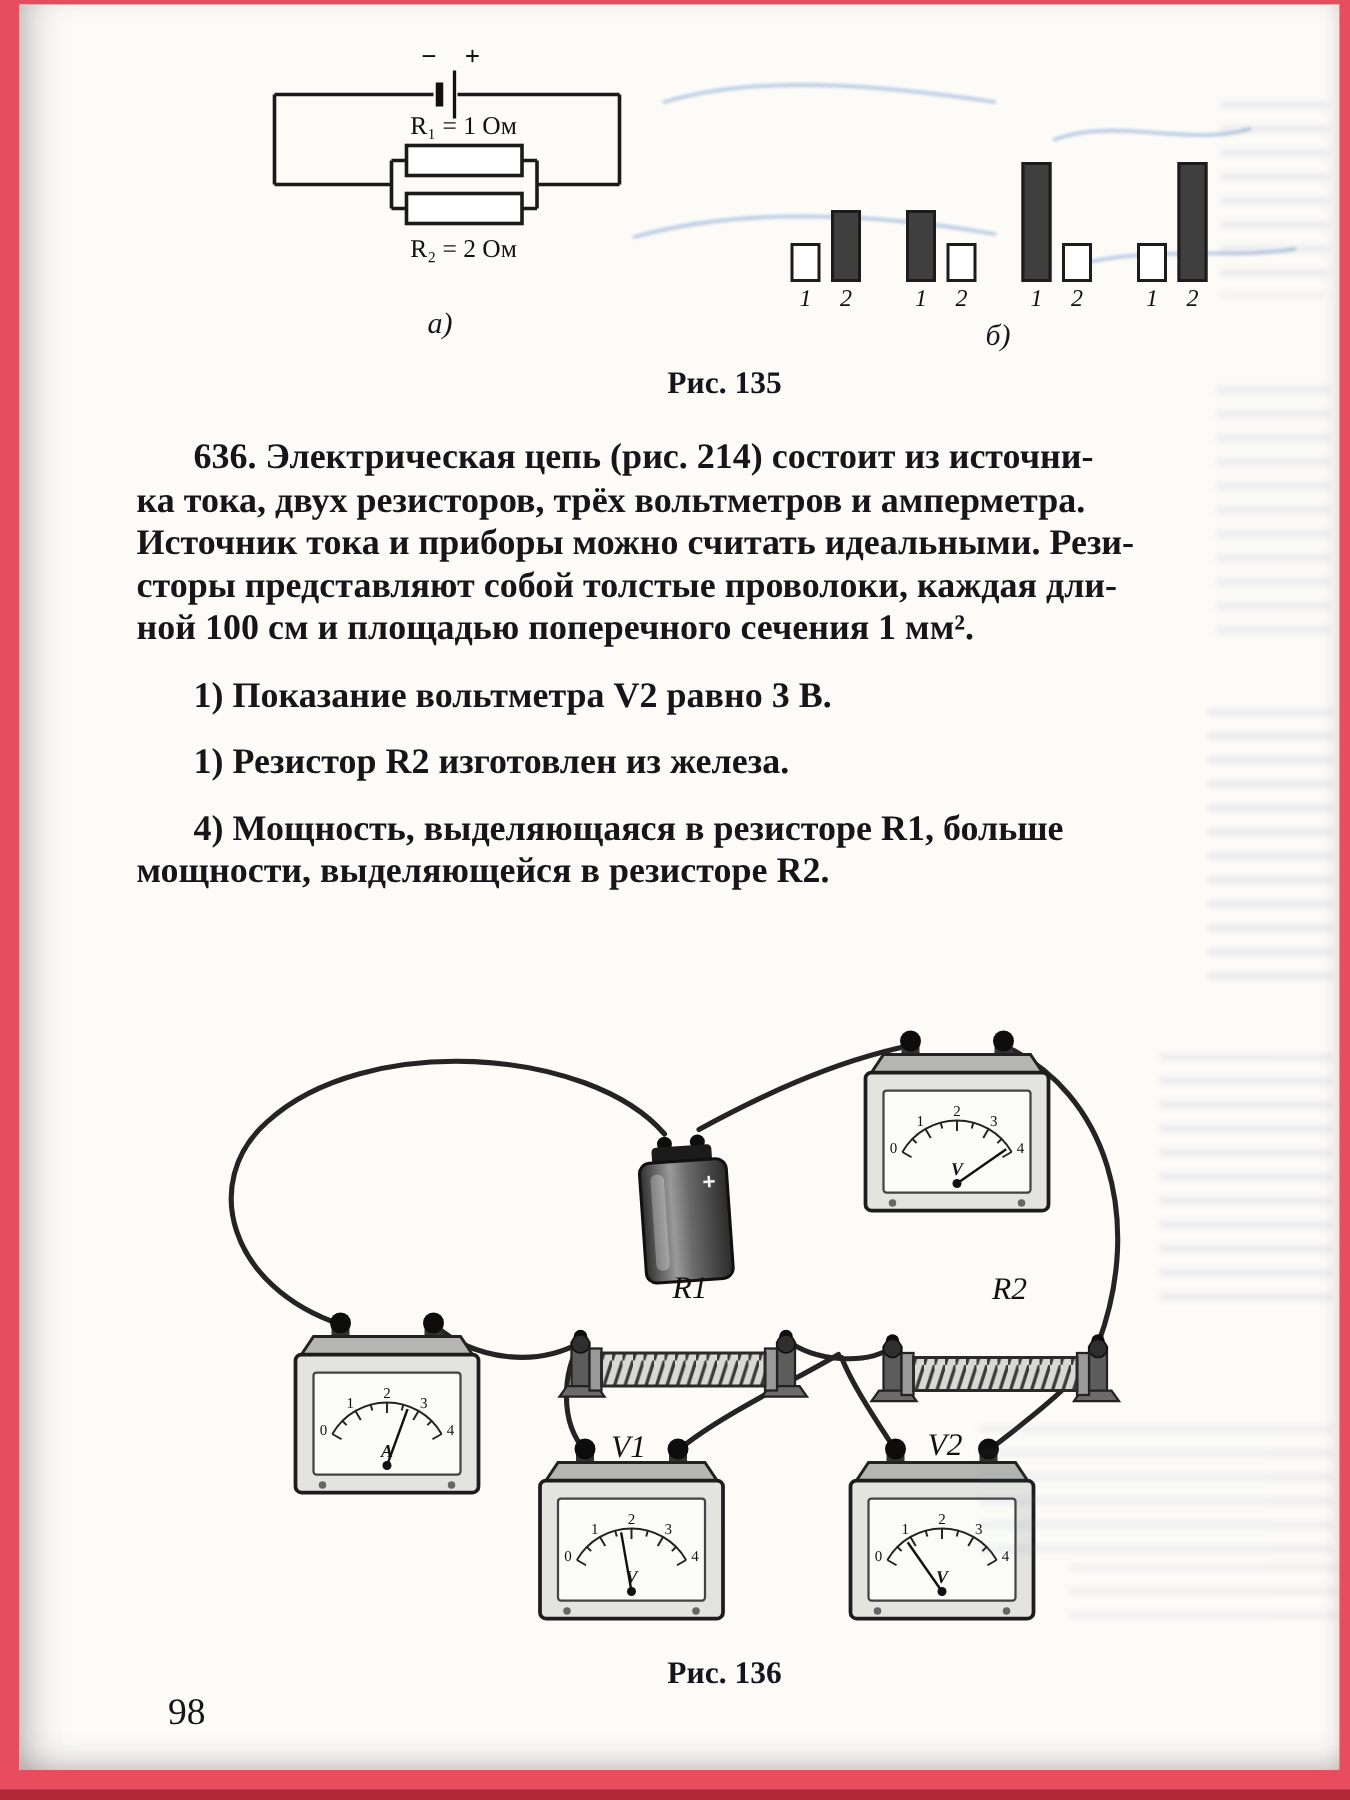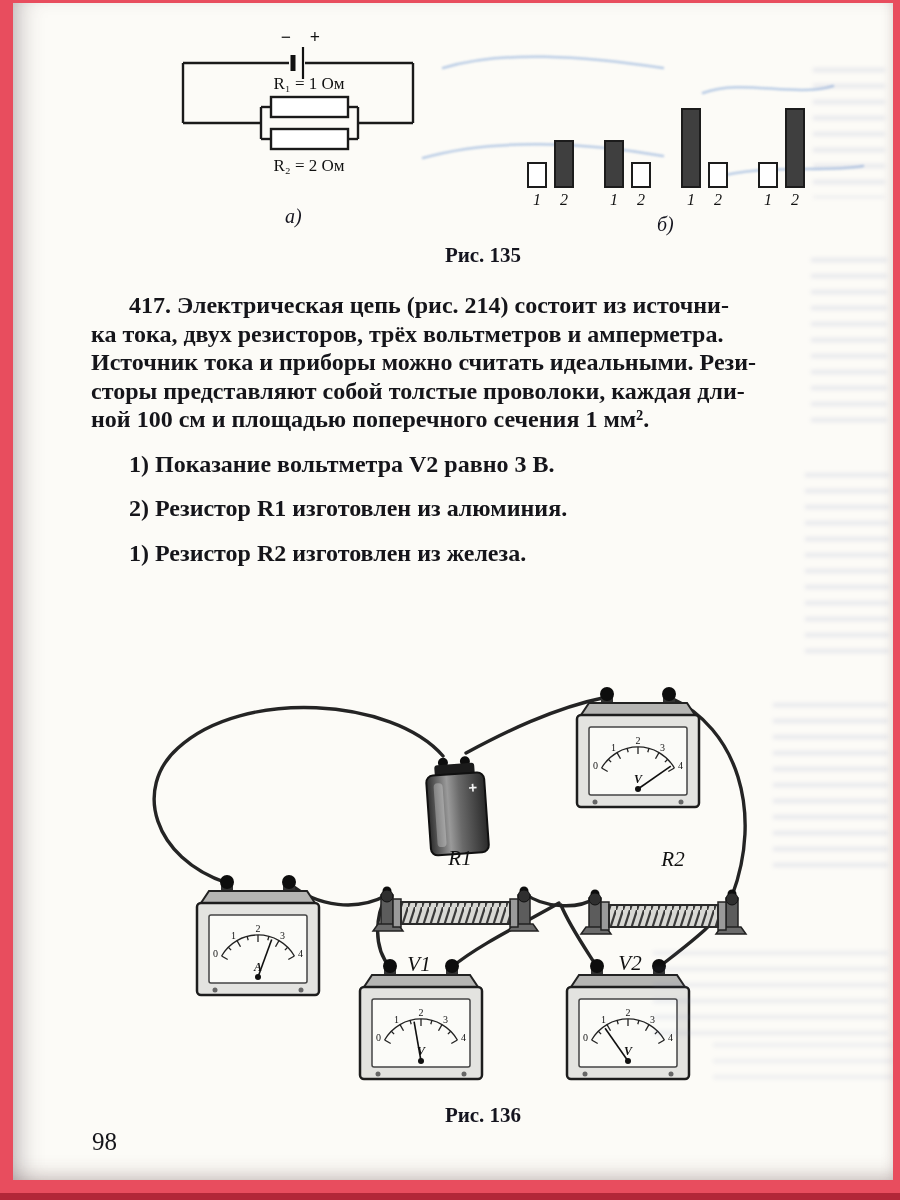--- a/index.html
+++ b/index.html
@@ -51,21 +51,21 @@
   .rknob{fill:#2f2f2f;stroke:#111;stroke-width:1;}
   .rfoot{fill:#6b6b6b;stroke:#222;stroke-width:1.5;}
   .rwasher{fill:#9a9a9a;stroke:#222;stroke-width:1.5;}
   .rcoil{fill:url(#coilpat);stroke:#2a2a2a;stroke-width:2;}
   .batbody{fill:url(#batgrad);stroke:#101010;stroke-width:2;}
   .batcap{fill:#1b1b1b;}
   .batshine{fill:rgba(255,255,255,.28);}
   .batplus{font:bold 15px "Liberation Sans",sans-serif;fill:#f2f2f2;text-anchor:middle;}
   .figlabel{font:italic 21px "Liberation Serif",serif;fill:#111;text-anchor:middle;}
   
-  .pagenum{position:absolute;left:79px;top:1125px;font:25px "Liberation Serif",serif;color:#15151a;}
+  .pagenum{position:absolute;left:99px;top:1125px;font:25px "Liberation Serif",serif;color:#15151a;}
   .ghost{position:absolute;filter:blur(2px);opacity:.5;pointer-events:none;
          background:repeating-linear-gradient(to bottom, rgba(110,125,175,.30) 0 4px, transparent 4px 16px);}
   .scribbles{position:absolute;left:350px;top:35px;filter:blur(1.2px);opacity:.55;pointer-events:none;}
 </style>
 </head>
 <body>
 
 <div class="book">
   <div class="page">
 
@@ -142,28 +142,29 @@
             <div class="bar-label">2</div>
           </div>
         </div>
       </div>
 
     <div class="subfig sub-a">а)</div>
     <div class="subfig sub-b">б)</div>
     <div class="figcaption cap135">Рис. 135</div>
 
     <div class="problem">
-      <p><b>417.</b><span> Электрическая цепь (рис. 214) состоит из источни-
+      <p><b>636.</b><span> Электрическая цепь (рис. 214) состоит из источни-
 ка тока, двух резисторов, трёх вольтметров и амперметра.
 Источник тока и приборы можно считать идеальными. Рези-
 сторы представляют собой толстые проволоки, каждая дли-
 ной 100 см и площадью поперечного сечения 1 мм².</span></p>
       <p class="opt">1) Показание вольтметра V2 равно 3 В.</p>
-      <p class="opt">2) Резистор R1 изготовлен из алюминия.</p>
       <p class="opt">1) Резистор R2 изготовлен из железа.</p>
+      <p class="opt">4) Мощность, выделяющаяся в резисторе R1, больше
+мощности, выделяющейся в резисторе R2.</p>
     </div>
 
     <svg class="fig136" width="800" height="460" viewBox="0 0 800 460">
       <defs>
         <g id="dial" stroke="#222" stroke-width="1.3" fill="none">
           <path d="M26.6,65 A42,42 0 0 1 99.4,65"></path>
           <line x1="32.7" y1="68.5" x2="26.6" y2="65"></line>
           <line x1="45.5" y1="55.7" x2="42" y2="49.6"></line>
           <line x1="63" y1="51" x2="63" y2="44"></line>
           <line x1="80.5" y1="55.7" x2="84" y2="49.6"></line>

